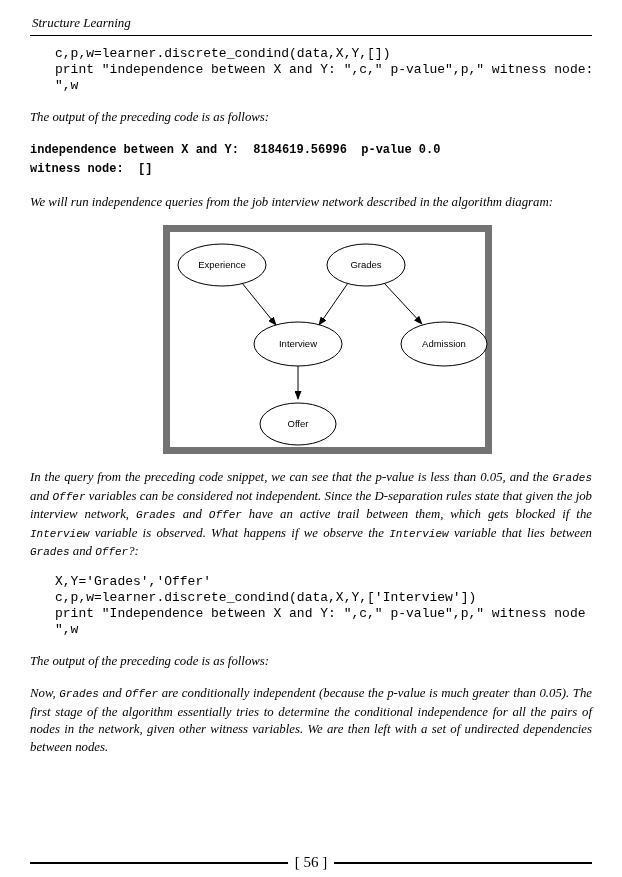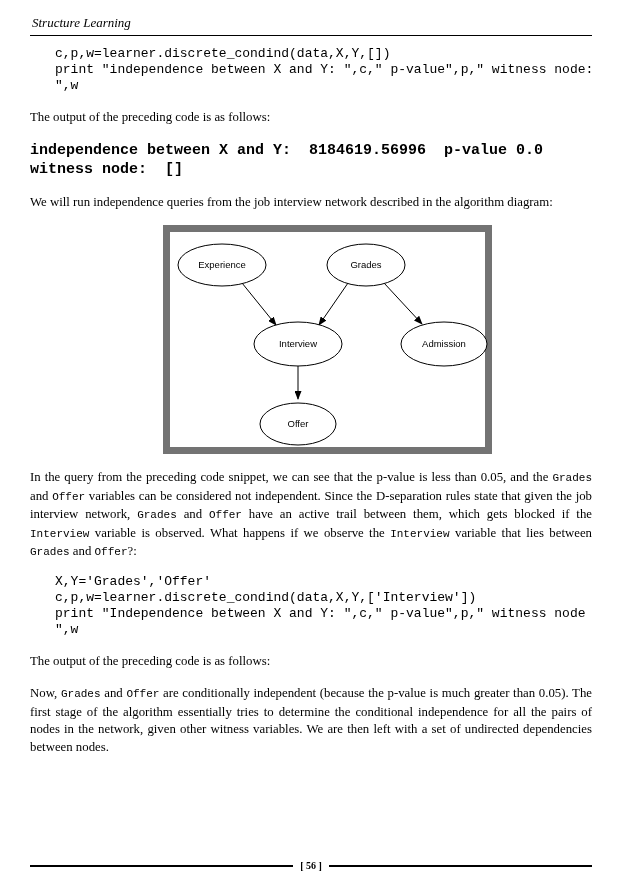--- a/index.html
+++ b/index.html
@@ -26,26 +26,27 @@
     font-family: "Liberation Mono", monospace;
     font-size: 13px;
     line-height: 16px;
   }
   .code-line { white-space: pre; }
   .body-para {
     margin: 15px 0 0 0;
     font-size: 12.8px;
     line-height: 17.5px;
     text-align: justify;
+    font-style: italic;
   }
   .output-block {
     margin: 14px 0 0 0;
     font-family: "Liberation Mono", monospace;
     font-weight: bold;
-    font-size: 15px;
+    font-size: 12px;
     line-height: 19px;
   }
   .output-line { white-space: pre; }
   .inline-code {
     font-family: "Liberation Mono", monospace;
     font-size: 11px;
   }
   .diagram-frame {
     width: 329px;
     height: 229px;
@@ -62,22 +63,22 @@
     position: absolute;
     left: 15px;
     right: 15px;
     bottom: 14px;
     display: flex;
     align-items: center;
   }
   .footer-rule { flex: 1; border-top: 2px solid #000; height: 0; }
   .footer-page {
     padding: 0 7px;
-    font-weight: bold;
-    font-size: 10px;
+    font-weight: normal;
+    font-size: 15px;
     font-family: "Liberation Serif", serif;
     white-space: nowrap;
   }
 </style>
 </head>
 <body>
 
 <div class="page">
 
   <div class="running-head">Structure Learning</div>

